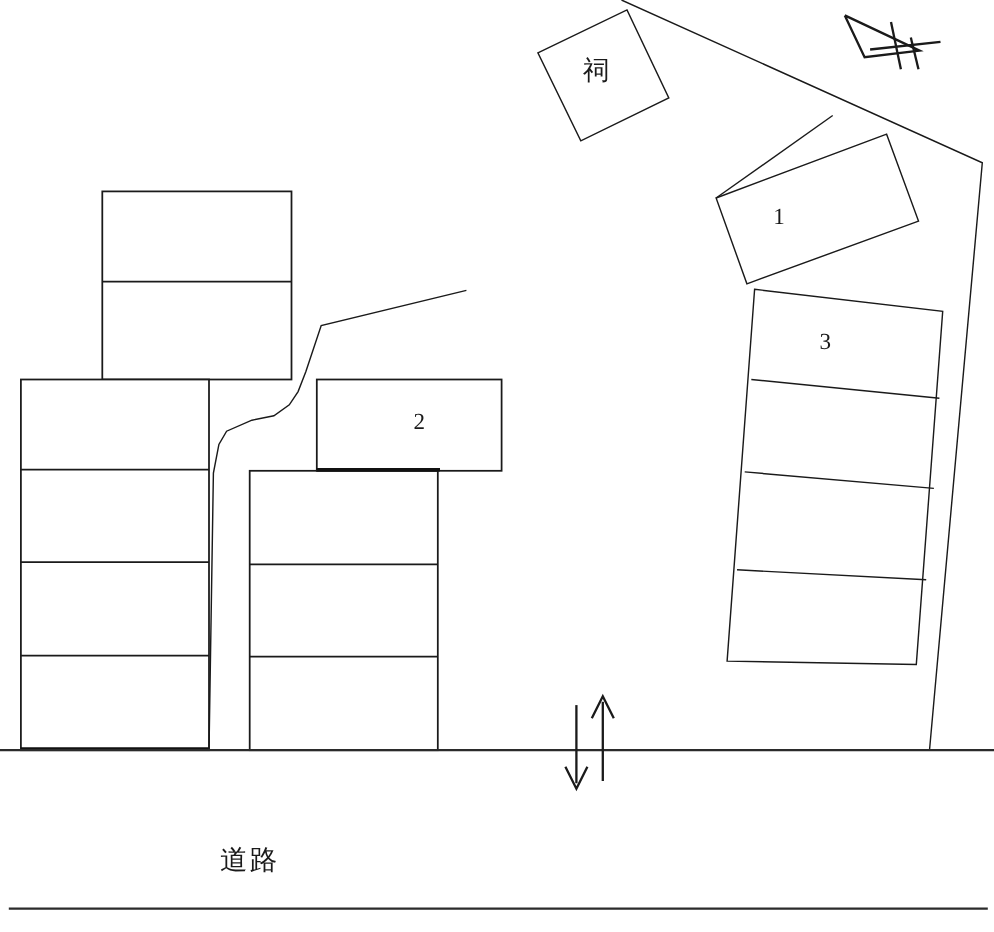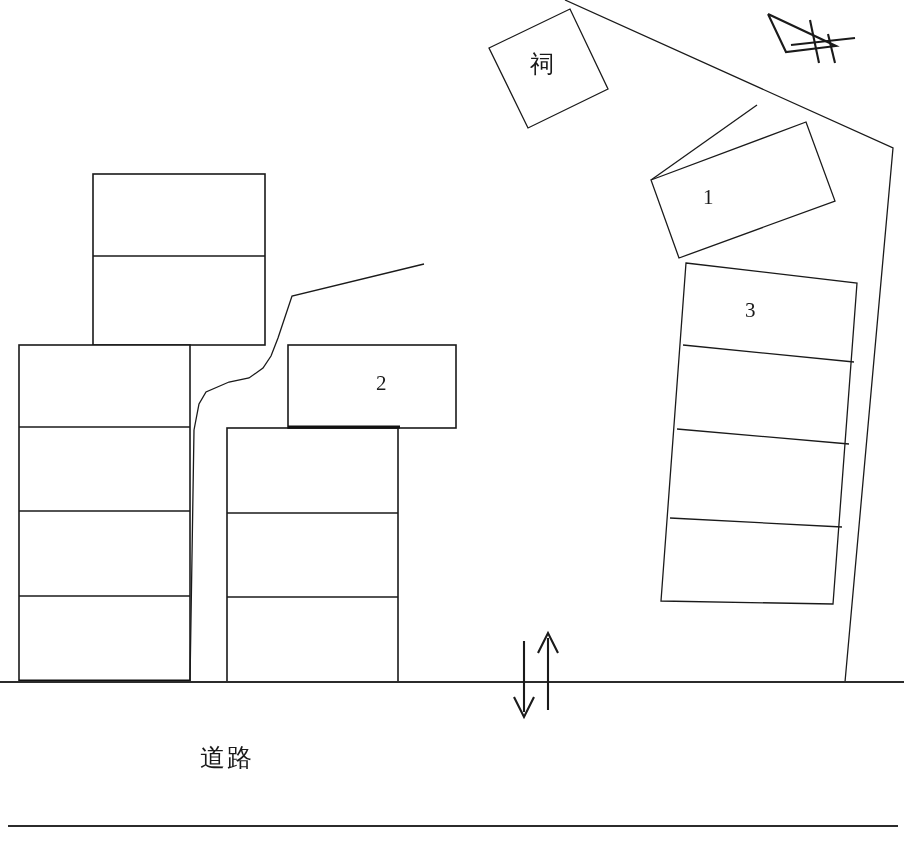--- a/index.html
+++ b/index.html
@@ -145,15 +145,15 @@
   </svg>
 
   <div class="plan-label label-cjk" style="left:530px; top:52px;">祠</div>
 
   <div class="plan-label label-num" style="left:703px; top:187px;">1</div>
 
   <div class="plan-label label-num" style="left:376px; top:373px;">2</div>
 
   <div class="plan-label label-num" style="left:745px; top:300px;">3</div>
 
-  <div class="plan-label label-road" style="left:200px; top:745px;">道路</div>
+  <div class="plan-label label-road" style="left:200px; top:769px;">道路</div>
 
 </div>
 
 </body></html>

